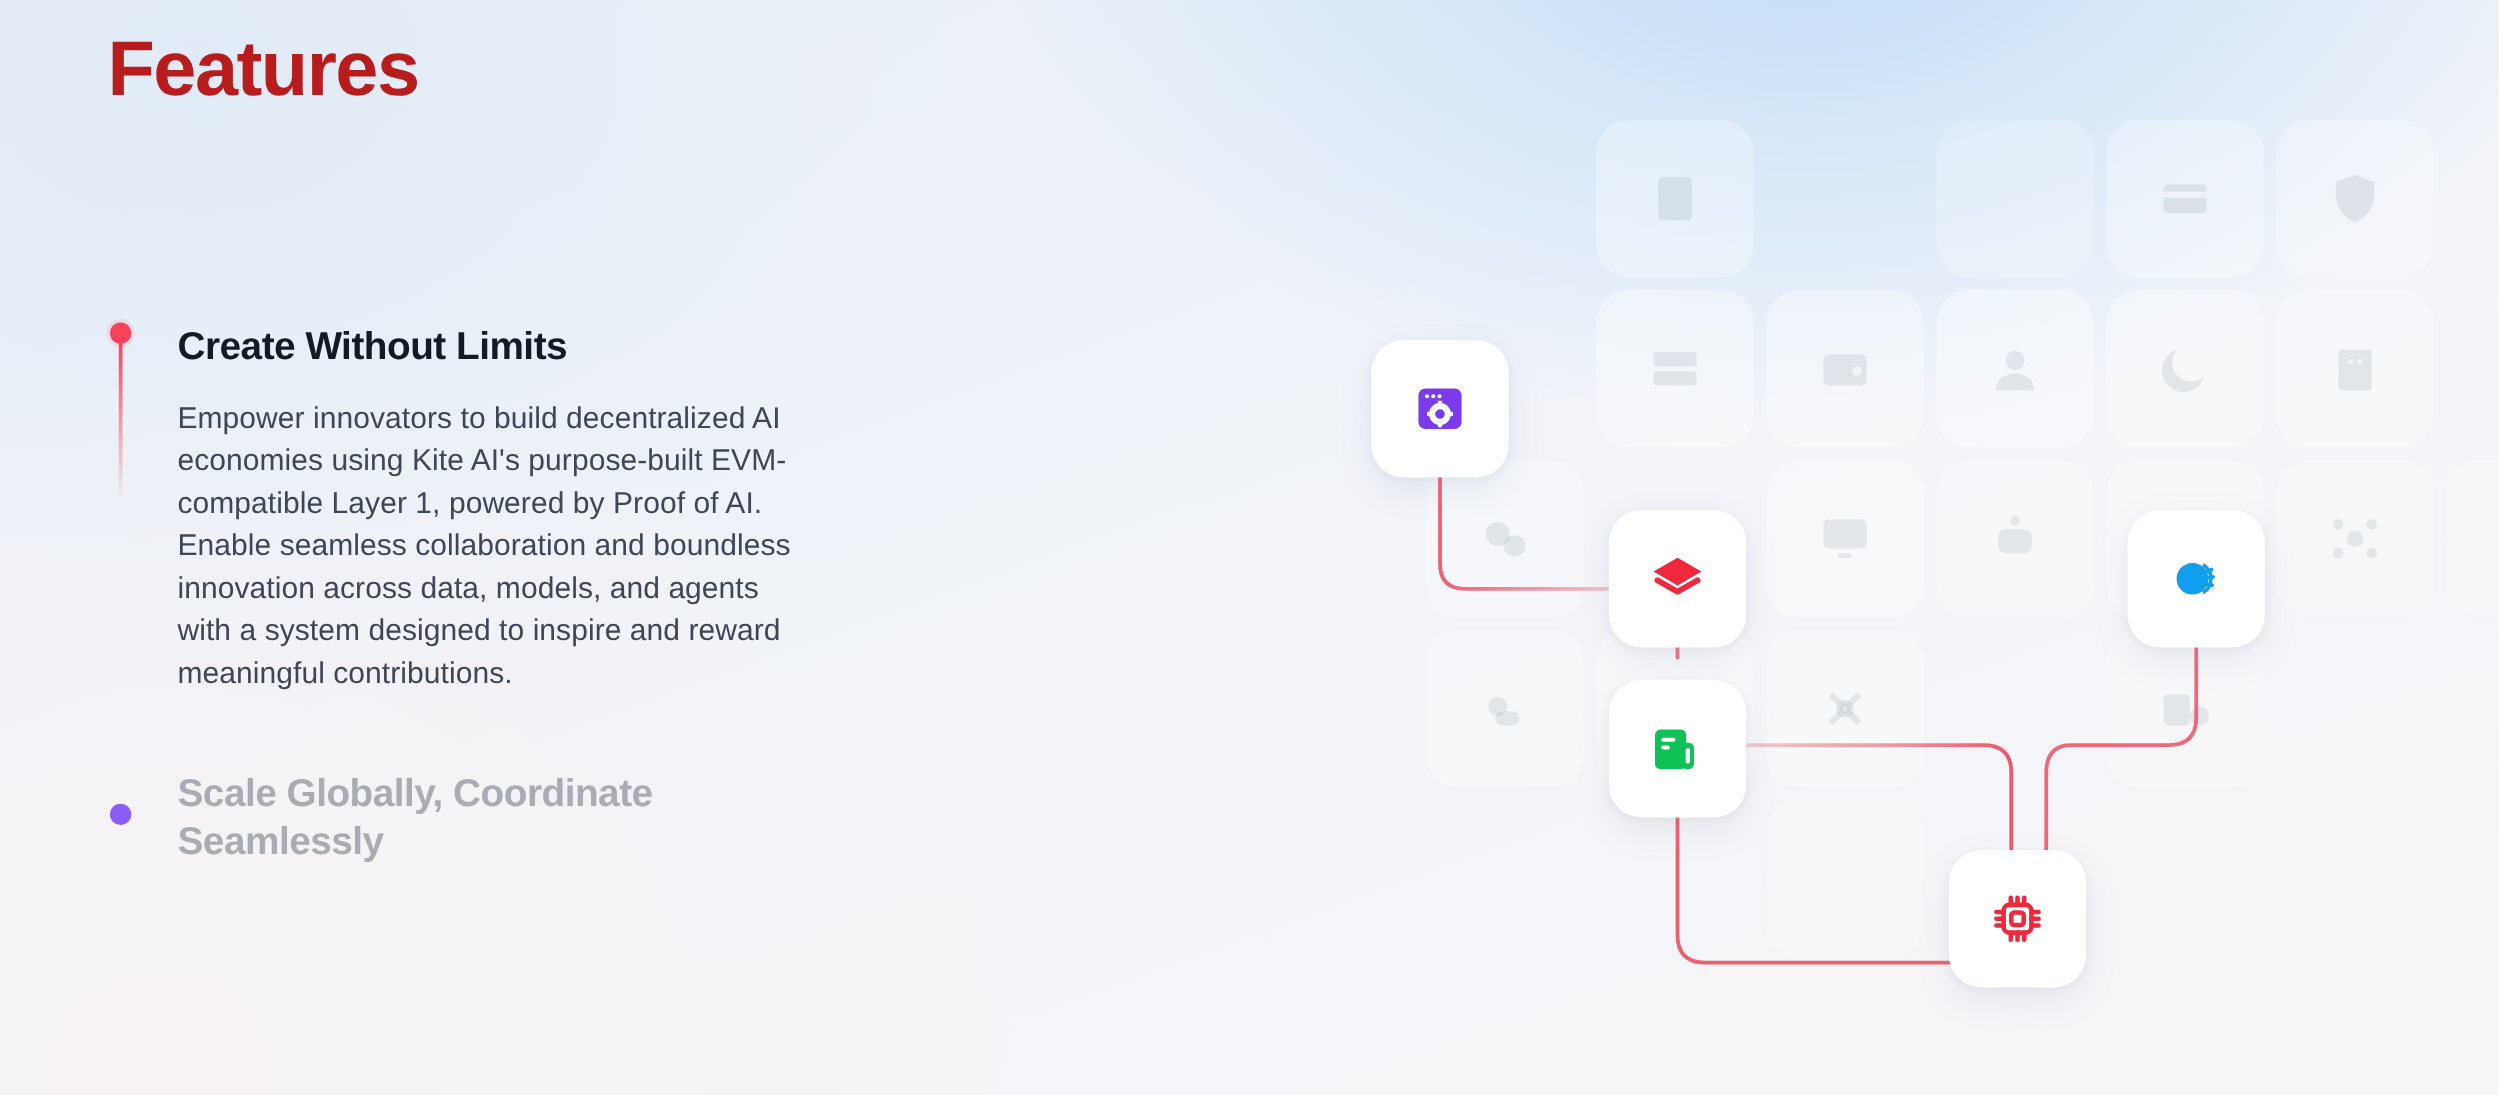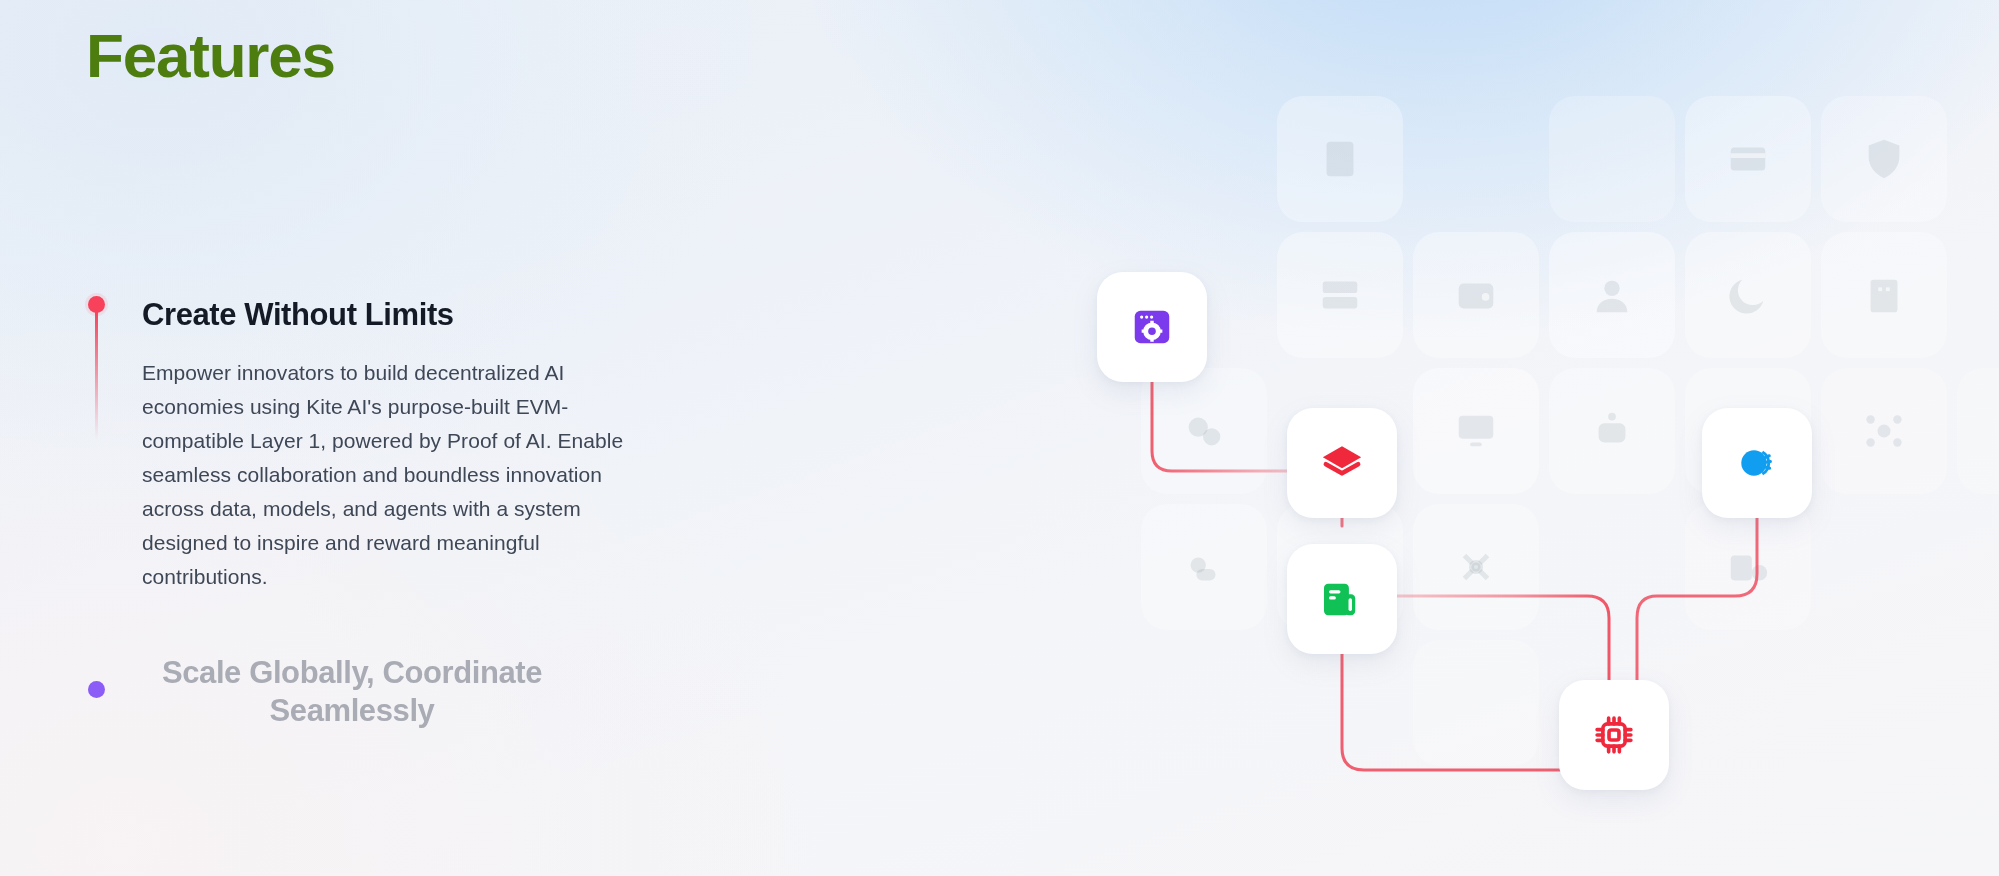--- a/index.html
+++ b/index.html
@@ -29,30 +29,29 @@
   }
 
   
   .page-title {
     position: absolute;
     left: 86px;
     top: 22px;
     font-size: 62px;
     font-weight: 700;
     letter-spacing: -1.2px;
-    color: #4d7c0f;
+    color: #b91c1c;
     line-height: 1.1;
   }
 
   .feature-list {
     position: absolute;
     left: 86px;
     top: 258px;
     width: 700px;
-    margin-top: 38px;
   }
 
   .feature-item { position: relative; }
 
   .feature-item .marker-col {
     position: absolute;
     left: 0;
     top: 0;
     width: 24px;
   }
@@ -87,30 +86,30 @@
     line-height: 1.22;
   }
 
   .feature-heading.muted {
     color: #a9acb4;
     font-weight: 700;
   }
 
   .feature-desc {
     margin-top: 22px;
-    font-size: 21px;
+    font-size: 24px;
     line-height: 34px;
     color: #3e4756;
     max-width: 500px;
     letter-spacing: 0.05px;
   }
 
   .item-active { }
   .item-2 { margin-top: 92px; }
-  .item-3 { margin-top: 60px; text-align: center; }
+  .item-3 { margin-top: 60px; }
 
   .item-2 .feature-body, .item-3 .feature-body { padding-top: 0; }
 
   
   .viz {
     position: absolute;
     left: 1097px;
     top: 96px;
     width: 902px;
     height: 800px;

